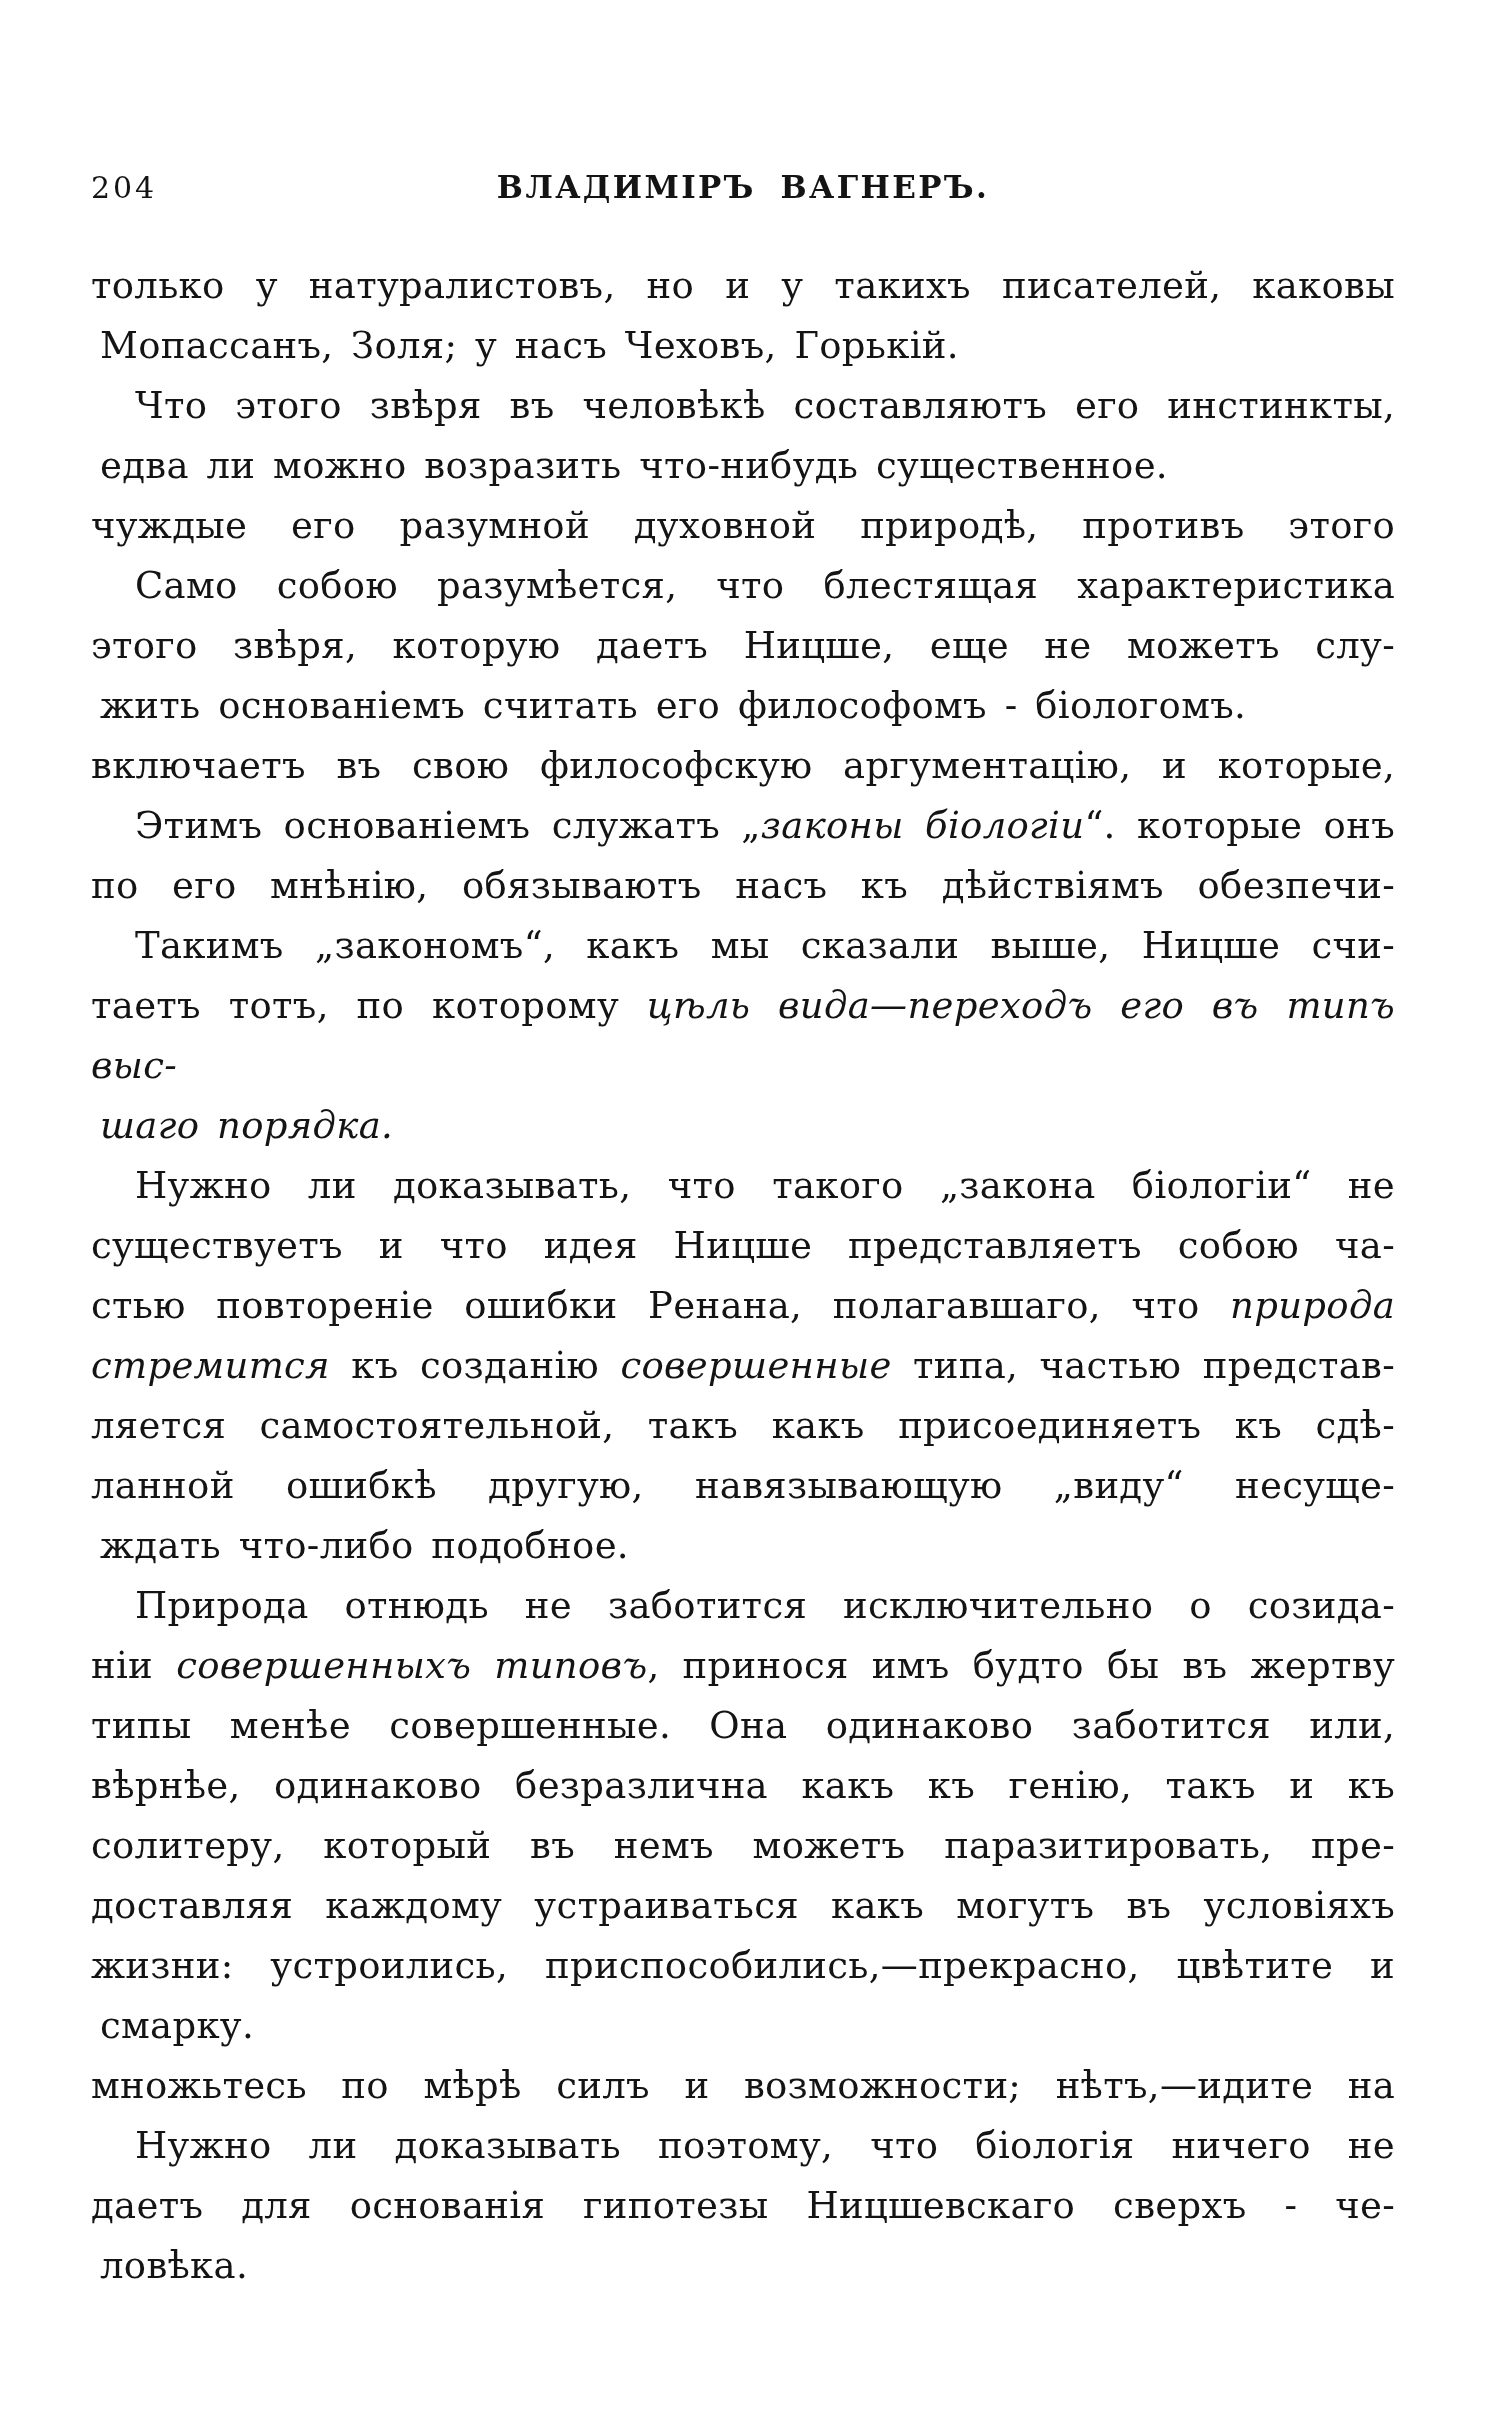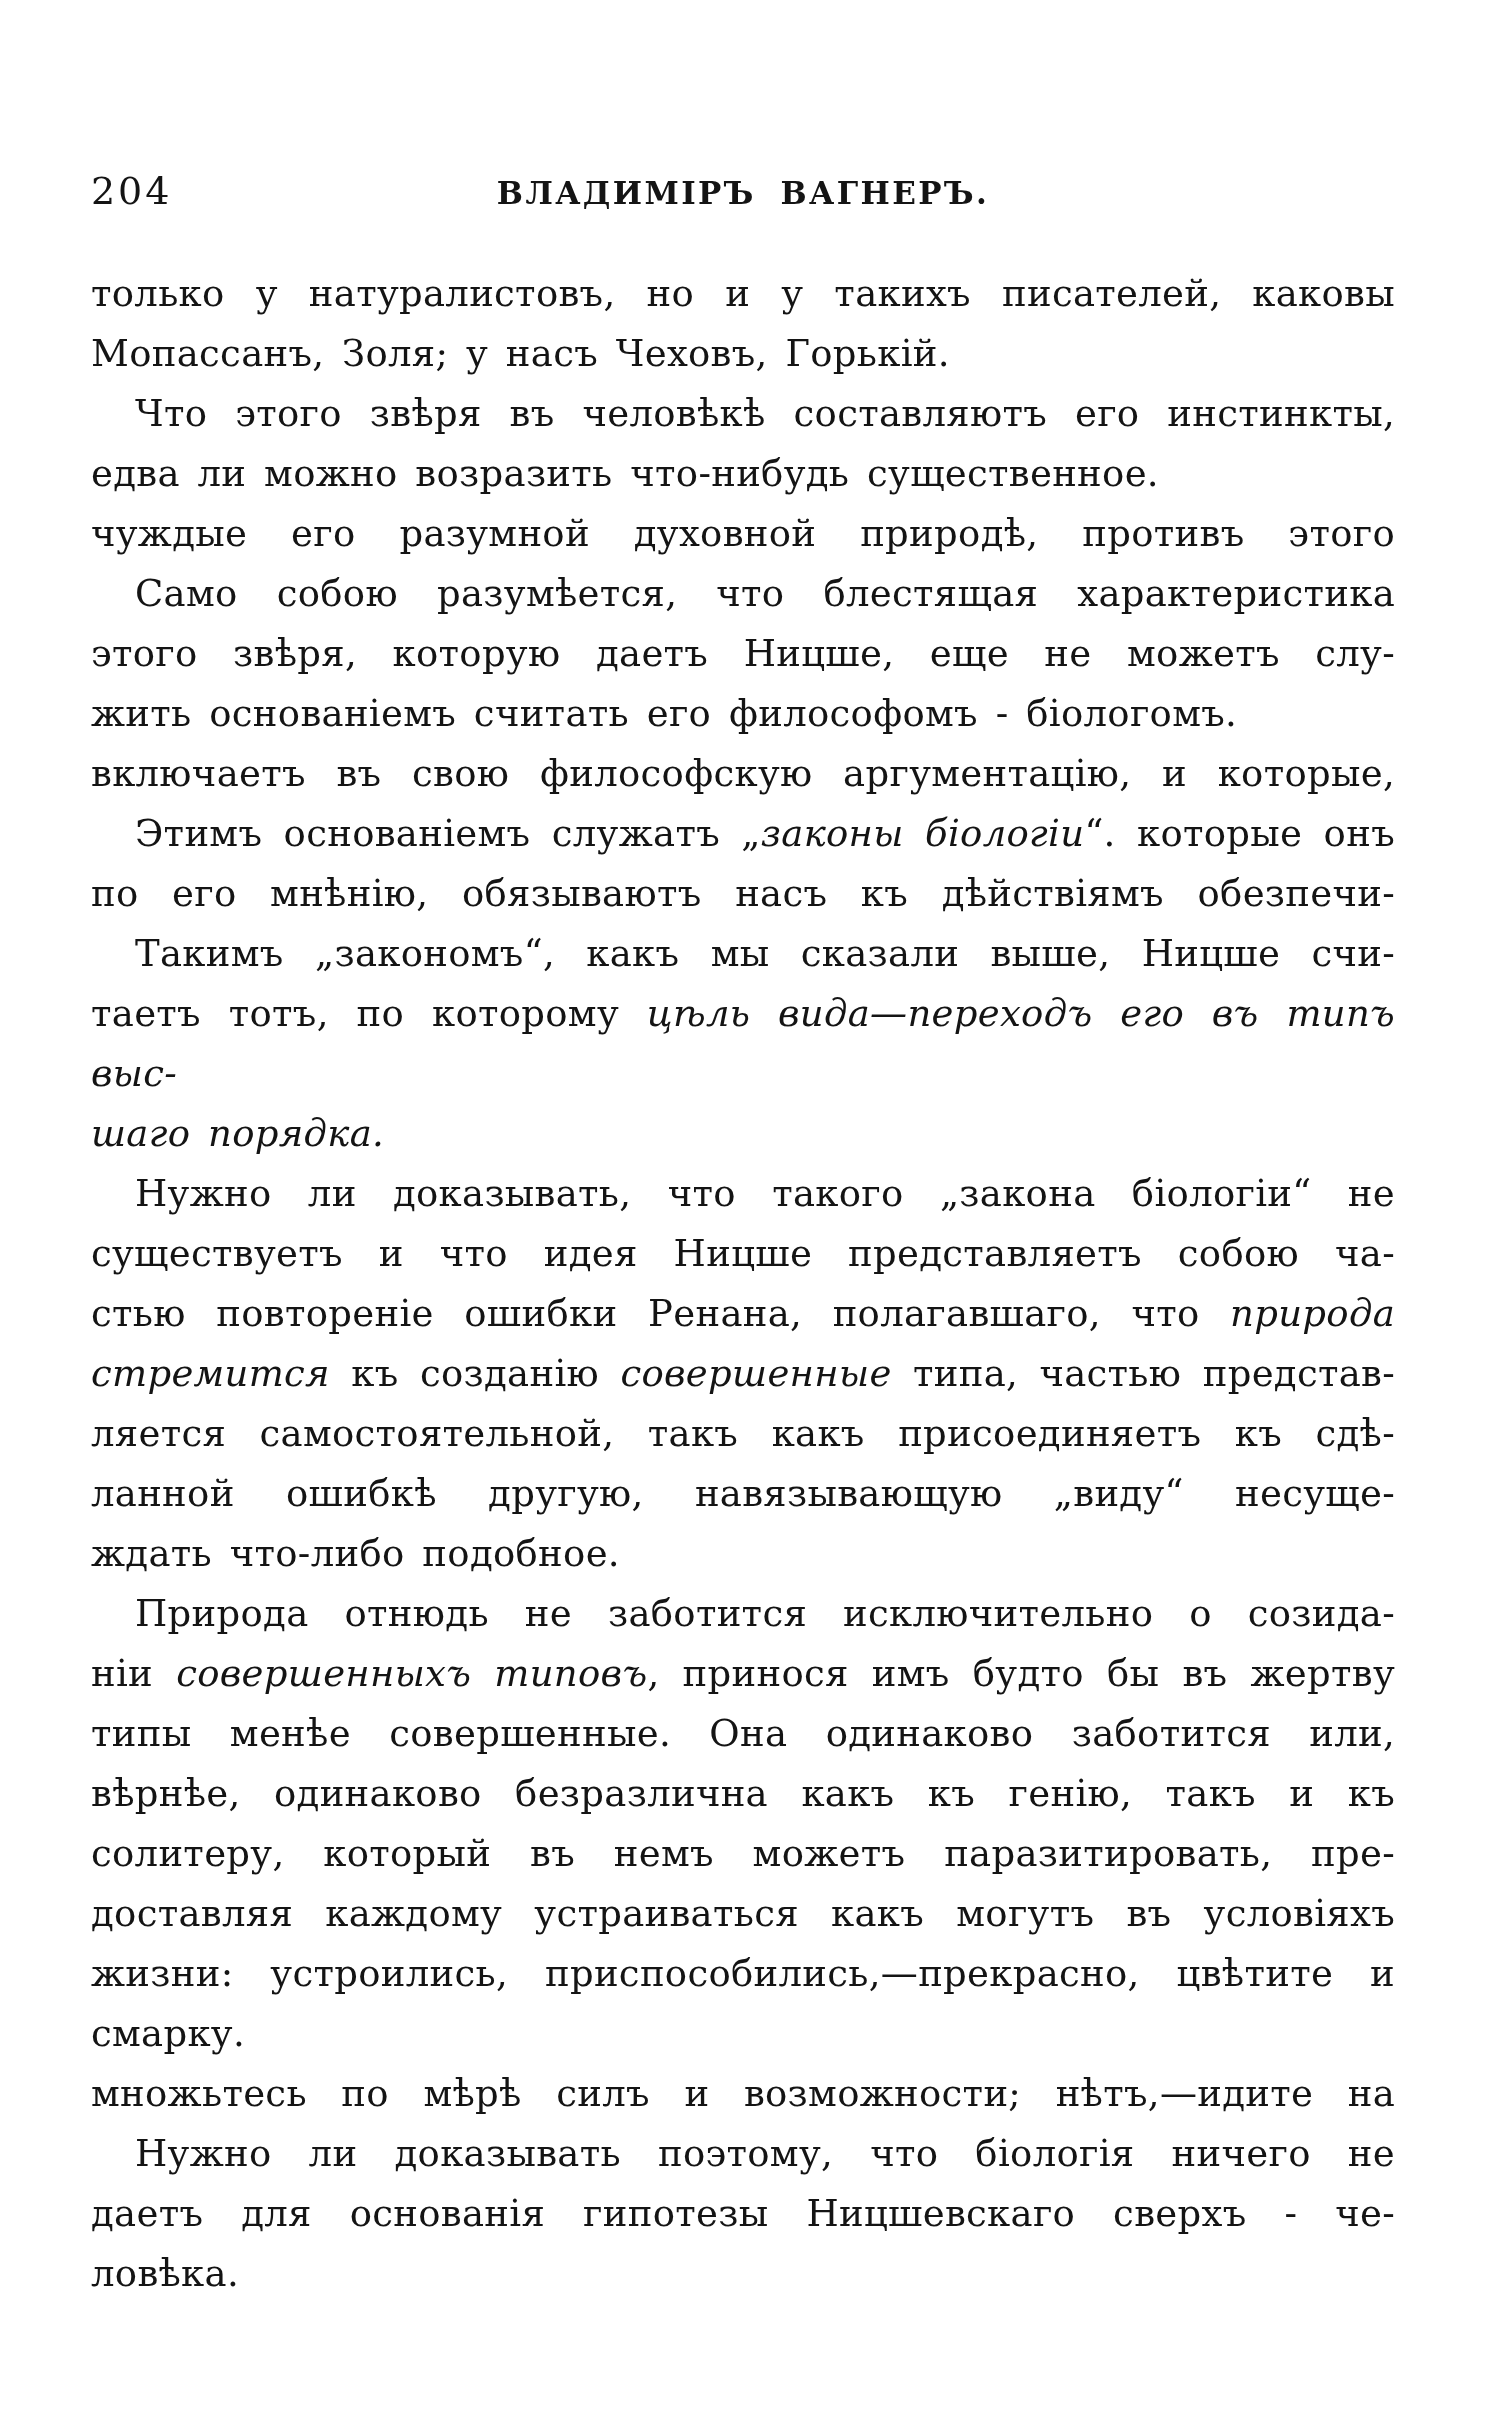--- a/index.html
+++ b/index.html
@@ -20,21 +20,21 @@
     overflow: hidden;
   }
   .header {
     display: grid;
     grid-template-columns: 1fr auto 1fr;
     align-items: baseline;
     width: 100%;
   }
   .pagenum {
     justify-self: start;
-    font-size: 38px;
+    font-size: 30px;
     letter-spacing: 2.9px;
   }
   .running-title {
     justify-self: center;
     font-size: 31px;
     font-weight: bold;
     letter-spacing: 2.4px;
     word-spacing: 11.4px;
     white-space: nowrap;
   }
@@ -45,20 +45,21 @@
     line-height: 60px;
     word-spacing: 5.7px;
     letter-spacing: 0.3px;
   }
   .line {
     text-align: justify;
     text-align-last: justify;
   }
   .line.par-end {
     text-align-last: left;
+    margin-left: 9px;
   }
   .line.indent {
     text-indent: 44px;
   }
   .it { font-style: italic; }
   .rm { font-style: normal; }
 </style>
 </head>
 <body>
 

